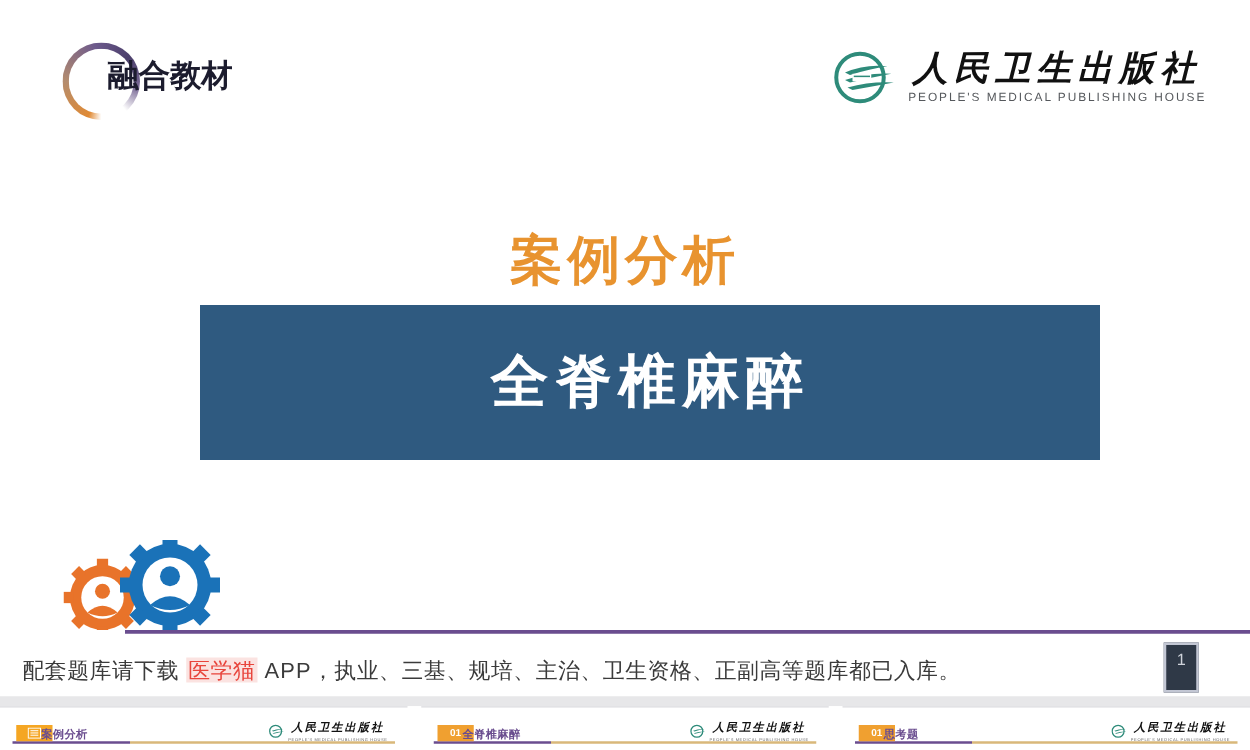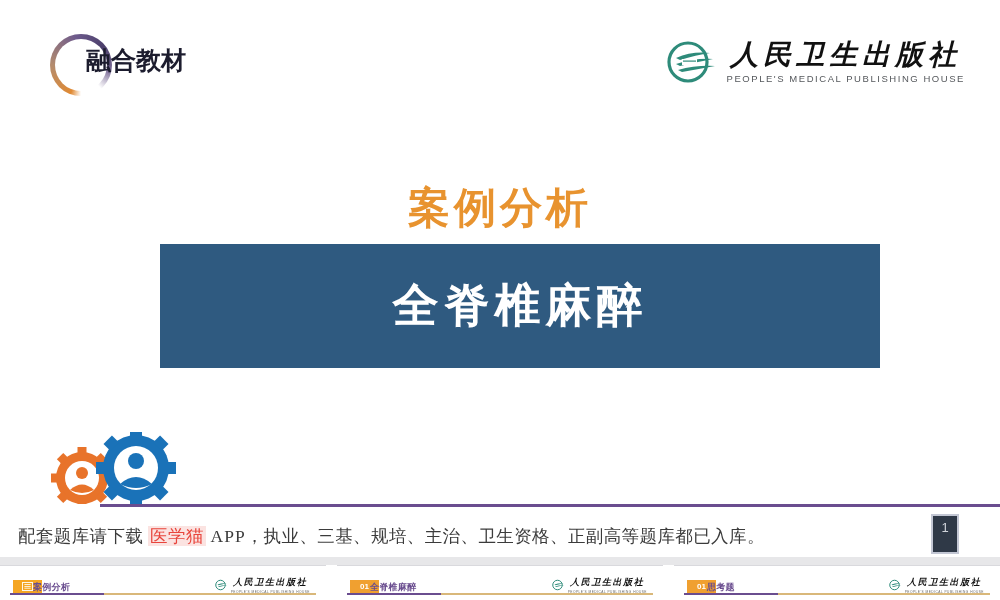--- a/index.html
+++ b/index.html
@@ -124,21 +124,21 @@
     background: #6a4d8f;
   }
 
   
   .promo {
     position: absolute;
     left: 18px; top: 524px;
     font-size: 17.5px;
     color: #3b3b3b;
     letter-spacing: 0.4px;
-    font-family: Liberation Serif, serif;
+    font-family: Liberation Sans, sans-serif;
     white-space: nowrap;
   }
   .promo .hl {
     color: #e8453c;
     background: #fbe3e1;
     padding: 0 2px;
   }
   .promo .app { letter-spacing: 1px; }
 
   .page-badge {

